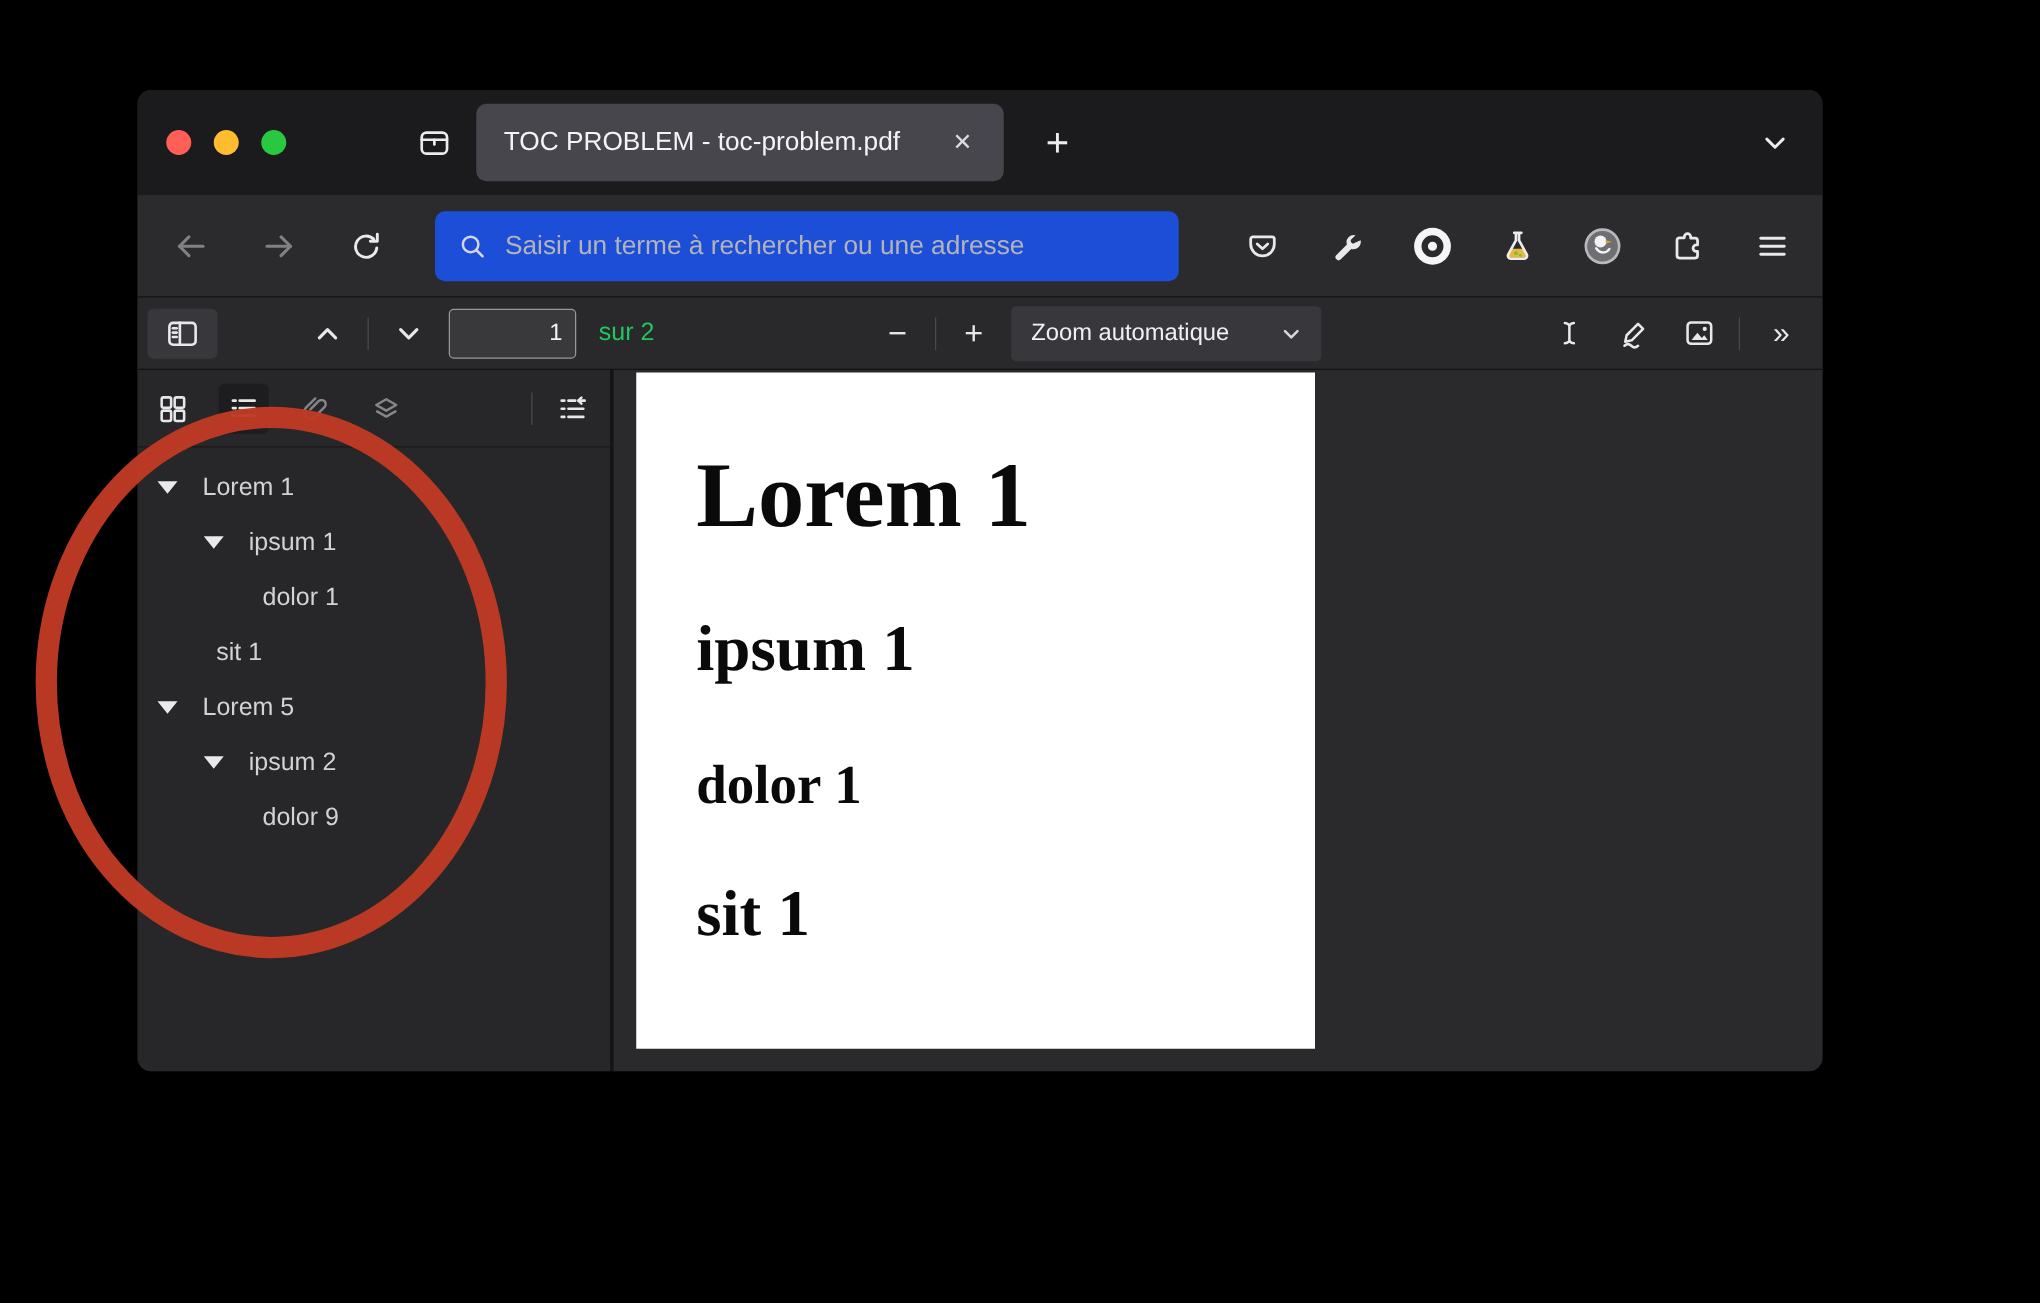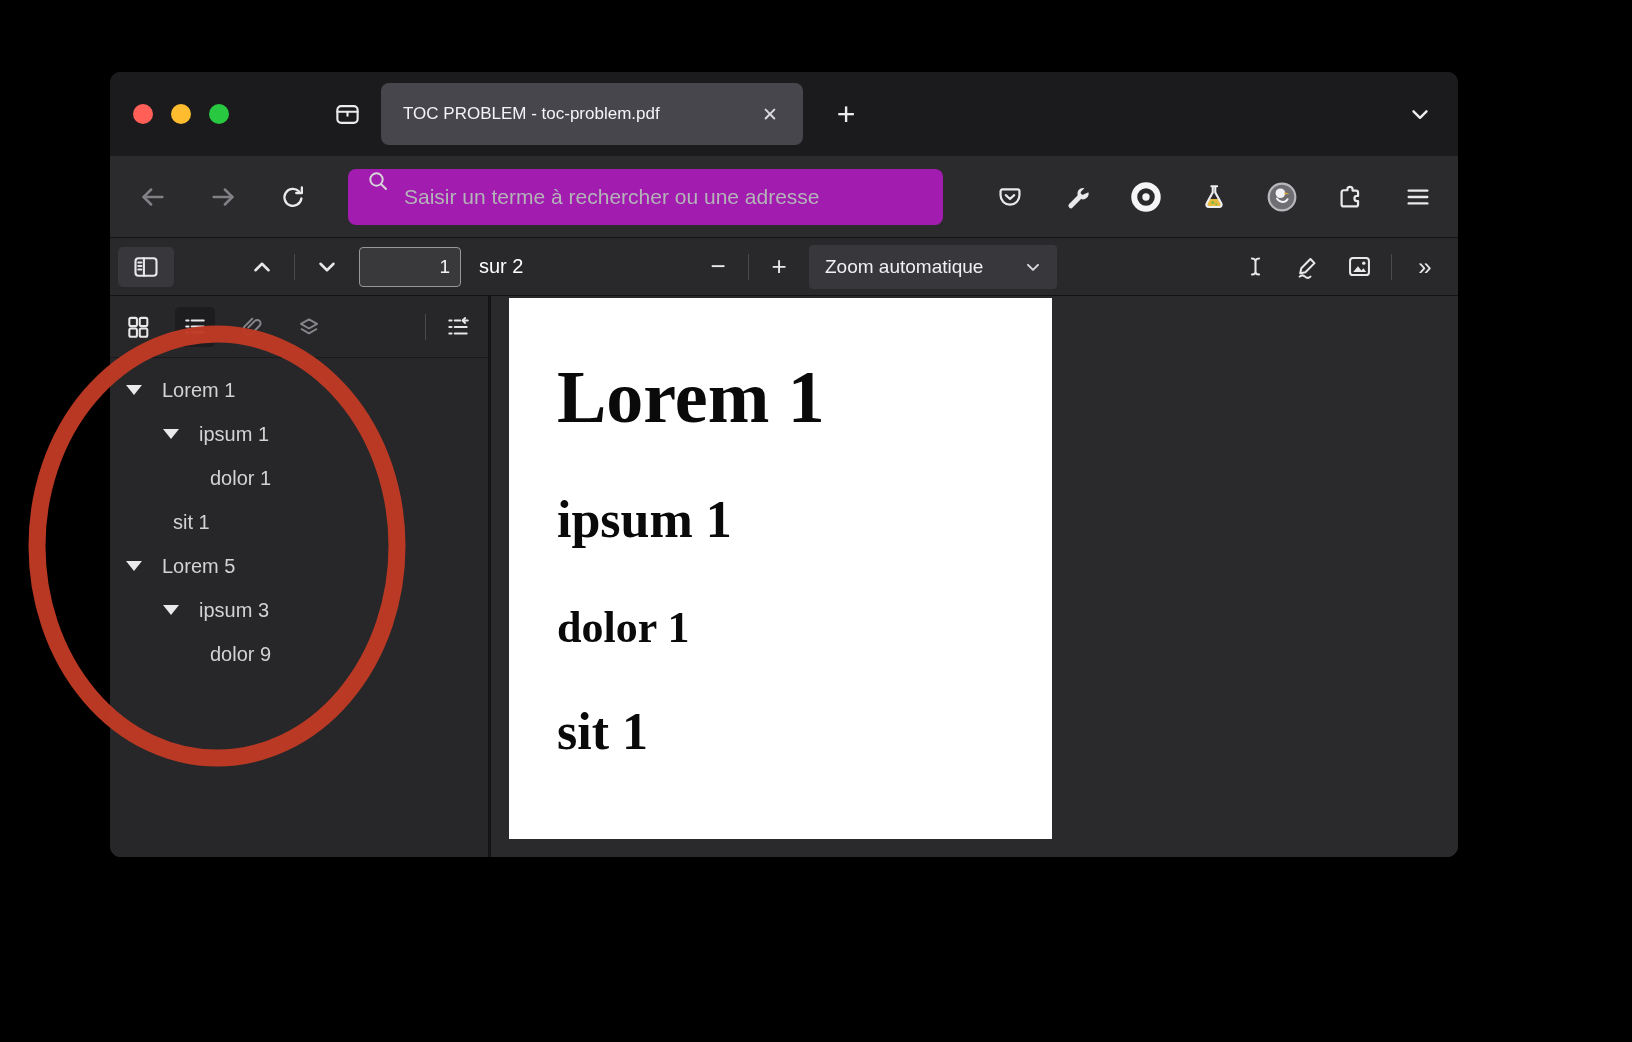--- a/index.html
+++ b/index.html
@@ -14,37 +14,37 @@
 
   
   .titlebar { height:84px; background:#1b1b1d; display:flex; align-items:center;
               padding:0 16px 0 23px; flex:0 0 auto; }
   .traffic { display:flex; gap:18px; align-items:center; }
   .light { width:20px; height:20px; border-radius:50%; }
   .fxview-btn { margin-left:98px; width:40px; height:40px; display:flex; align-items:center;
                 justify-content:center; border-radius:6px; color:#ececef; }
   .tab { margin-left:14px; width:422px; height:62px; background:#47464c; border-radius:8px;
          display:flex; align-items:center; padding:0 18px 0 22px; }
-  .tab-title { color:#f4f4f6; font-size:17px; white-space:nowrap; overflow:hidden; flex:1; }
+  .tab-title { color:#f4f4f6; font-size:21px; white-space:nowrap; overflow:hidden; flex:1; }
   .tab-close { color:#dcdcdf; font-size:19px; width:30px; height:30px; display:flex;
                align-items:center; justify-content:center; border-radius:5px; }
   .newtab-btn { margin-left:22px; color:#ececef; font-size:32px; font-weight:300; width:42px;
                 height:42px; display:flex; align-items:center; justify-content:center; border-radius:6px; }
   .tabs-chevron { margin-left:auto; color:#ececef; width:44px; height:44px; display:flex;
                   align-items:center; justify-content:center; }
 
   
   .navbar { height:81px; background:#2b2b2d; display:flex; align-items:center;
             padding:0 22px 0 23px; flex:0 0 auto; }
   .nav-btn { width:40px; height:40px; display:flex; align-items:center; justify-content:center;
              border-radius:6px; color:#eaeaed; }
   .nav-btn + .nav-btn { margin-left:30px; }
   .dim { color:#808085; }
-  .urlbar { margin-left:35px; width:595px; height:56px; background:#a21caf; border-radius:8px;
-            display:flex; padding:0 14px 0 18px; overflow:hidden; }
+  .urlbar { margin-left:35px; width:595px; height:56px; background:#1d4ed8; border-radius:8px;
+            display:flex; align-items:center; padding:0 14px 0 18px; overflow:hidden; }
   .urlbar svg { flex:0 0 auto; color:#d6d6d9; }
   .url-input { margin-left:14px; flex:1; background:transparent; border:none; outline:none;
                font-size:21px; color:#e8e8ea; font-family:"Liberation Sans",sans-serif; min-width:0; }
   .url-input::placeholder { color:#b4b4b8; opacity:1; }
   .nav-right { margin-left:auto; display:flex; align-items:center; gap:32px; }
   .tool-ic { width:36px; height:36px; display:flex; align-items:center; justify-content:center;
              color:#e9e9ec; }
 
   
   .pdfbar { height:59px; background:#29292c; border-top:1px solid #141416;
@@ -52,21 +52,21 @@
   .pdf-left { position:absolute; left:8px; top:0; height:100%; display:flex; align-items:center; gap:12px; }
   .pdf-center { position:absolute; left:588px; top:0; height:100%; display:flex; align-items:center; gap:10px; }
   .pdf-right { position:absolute; right:14px; top:0; height:100%; display:flex; align-items:center; gap:12px; }
   .pbtn { width:40px; height:40px; display:flex; align-items:center; justify-content:center;
           border-radius:5px; color:#e8e8eb; }
   .pbtn.wide { width:56px; background:#38383c; }
   .vsep { width:1px; height:26px; background:#4a4a4e; }
   .page-input { width:102px; height:40px; background:#39393c; border:1px solid #97979b;
                 border-radius:4px; color:#f2f2f4; font-size:19px; text-align:right;
                 padding-right:10px; outline:none; font-family:"Liberation Sans",sans-serif; }
-  .page-count { color:#ffffff; font-size:20px; margin-left:6px; }
+  .page-count { color:#22c55e; font-size:20px; margin-left:6px; }
   .glyph-btn { font-size:26px; font-weight:300; }
   .zoom-select { height:44px; background:#38383c; border-radius:4px; display:flex; align-items:center;
                  padding:0 14px 0 16px; color:#f0f0f3; font-size:19px; gap:40px; }
   .zoom-select svg { color:#d9d9dc; }
   .dchev { font-size:24px; color:#e8e8eb; letter-spacing:-2px; }
 
   
   .content { flex:1; display:flex; min-height:0;text-align:center; }
   .sidebar { width:381px; background:#272729; border-right:3px solid #141416;
              display:flex; flex-direction:column; }
@@ -351,21 +351,21 @@
           <div class="toc-row lvl0">
             <span class="caret">
                 <i></i>
               </span>
             <span class="toc-label">Lorem 5</span>
           </div>
           <div class="toc-row lvl1">
             <span class="caret">
                 <i></i>
               </span>
-            <span class="toc-label">ipsum 3</span>
+            <span class="toc-label">ipsum 2</span>
           </div>
           <div class="toc-row lvl2">
             <span class="toc-label">dolor 9</span>
           </div>
         </div>
       </div>
 
       <div class="viewer">
         <div class="page">
           <div class="ph ph1">Lorem 1</div>

